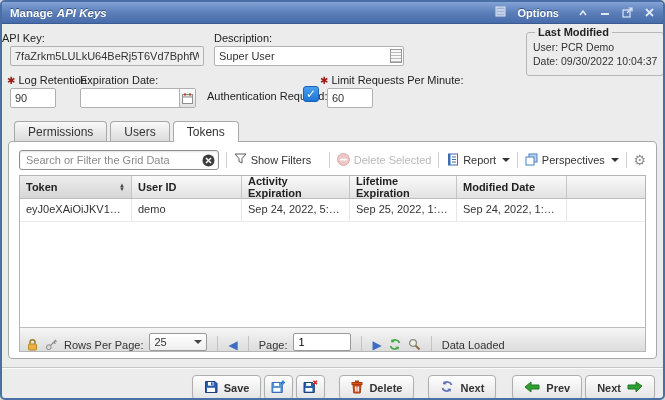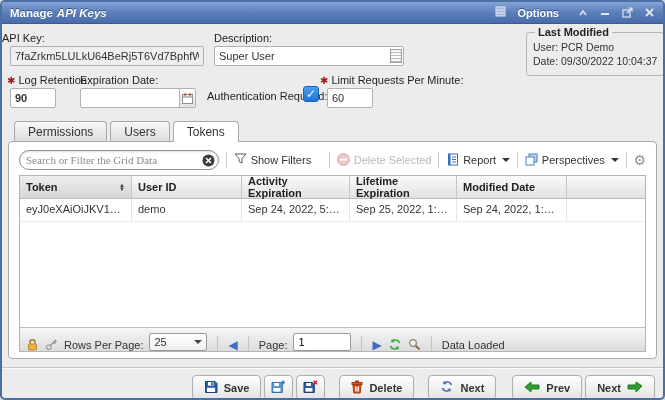--- a/index.html
+++ b/index.html
@@ -70,23 +70,23 @@
   .tab.active { background:#fff; height:21px; margin-bottom:-1px; font-weight:normal; }
 
   
   .panel {
     margin:0 6px; height:218px; background:#fff; border:1px solid #a9a9a9; border-radius:4px;
     position:relative; z-index:1; display:flex; flex-direction:column; padding:6px 10px 6px 10px;
   }
   .toolbar { display:flex; align-items:center; height:24px; margin-bottom:3px; }
   .search-wrap { position:relative; width:308px; height:20px; }
   .search-wrap input {
-    width:100%; height:100%; border:1px solid #8f8f8f; border-radius:10px; padding:0 22px 0 6px;
+    width:100%; height:100%; border:1px solid #8f8f8f; border-radius:3px; padding:0 22px 0 6px;
     font-size:11px; color:#333; box-shadow:inset 0 1px 2px rgba(0,0,0,.12);
-    font-family:Liberation Serif, serif;
+    font-family:Liberation Sans, sans-serif;
   }
   .search-wrap input::placeholder { color:#8a8a8a; opacity:1; }
   .search-clear { position:absolute; right:4px; top:3px; width:13px; height:13px; cursor:pointer; }
   .tool-item { display:flex; align-items:center; gap:4px; font-size:11px; color:#333; cursor:pointer; white-space:nowrap; }
   .tool-item.disabled { color:#b9b9b9; cursor:default; }
   .tool-sep { width:1px; height:16px; background:#cfcfcf; margin:0 7px; }
   .caret-down { width:0; height:0; border-left:4px solid transparent; border-right:4px solid transparent; border-top:4px solid #333; margin-left:2px; }
   .gear { font-size:14px; color:#8f8f8f; cursor:pointer; line-height:14px; }
 
   
@@ -180,21 +180,21 @@
       <span class="expand-btn"></span>
     </span>
 
     <fieldset class="lm-fieldset">
       <legend>Last Modified</legend>
       <div class="lm-line">User: PCR Demo</div>
       <div class="lm-line">Date: 09/30/2022 10:04:37</div>
     </fieldset>
 
     <span class="flabel" style="left:5px; top:50px;"><span class="req">✱</span><span>Log Retention:</span></span>
-    <input class="tinput" style="left: 8px; top: 64px; width: 46px; font-weight: bold;" value="90">
+    <input class="tinput" style="left: 8px; top: 64px; width: 46px;" value="90">
 
     <span class="flabel" style="left:78px; top:50px;">Expiration Date:</span>
     <span class="date-wrap">
       <input class="tinput" value="" style="">
       <span class="cal-btn">
         <svg width="11" height="11" viewBox="0 0 11 11">
             <rect x="0.5" y="1.5" width="10" height="9" fill="#fff" stroke="#8f8f8f"></rect>
             <rect x="0.5" y="1.5" width="10" height="2.5" fill="#e8e8e8" stroke="#8f8f8f"></rect>
             <rect x="7" y="0.5" width="2" height="2" fill="#c0392b"></rect>
             <rect x="2" y="0.5" width="2" height="2" fill="#c0392b"></rect>

